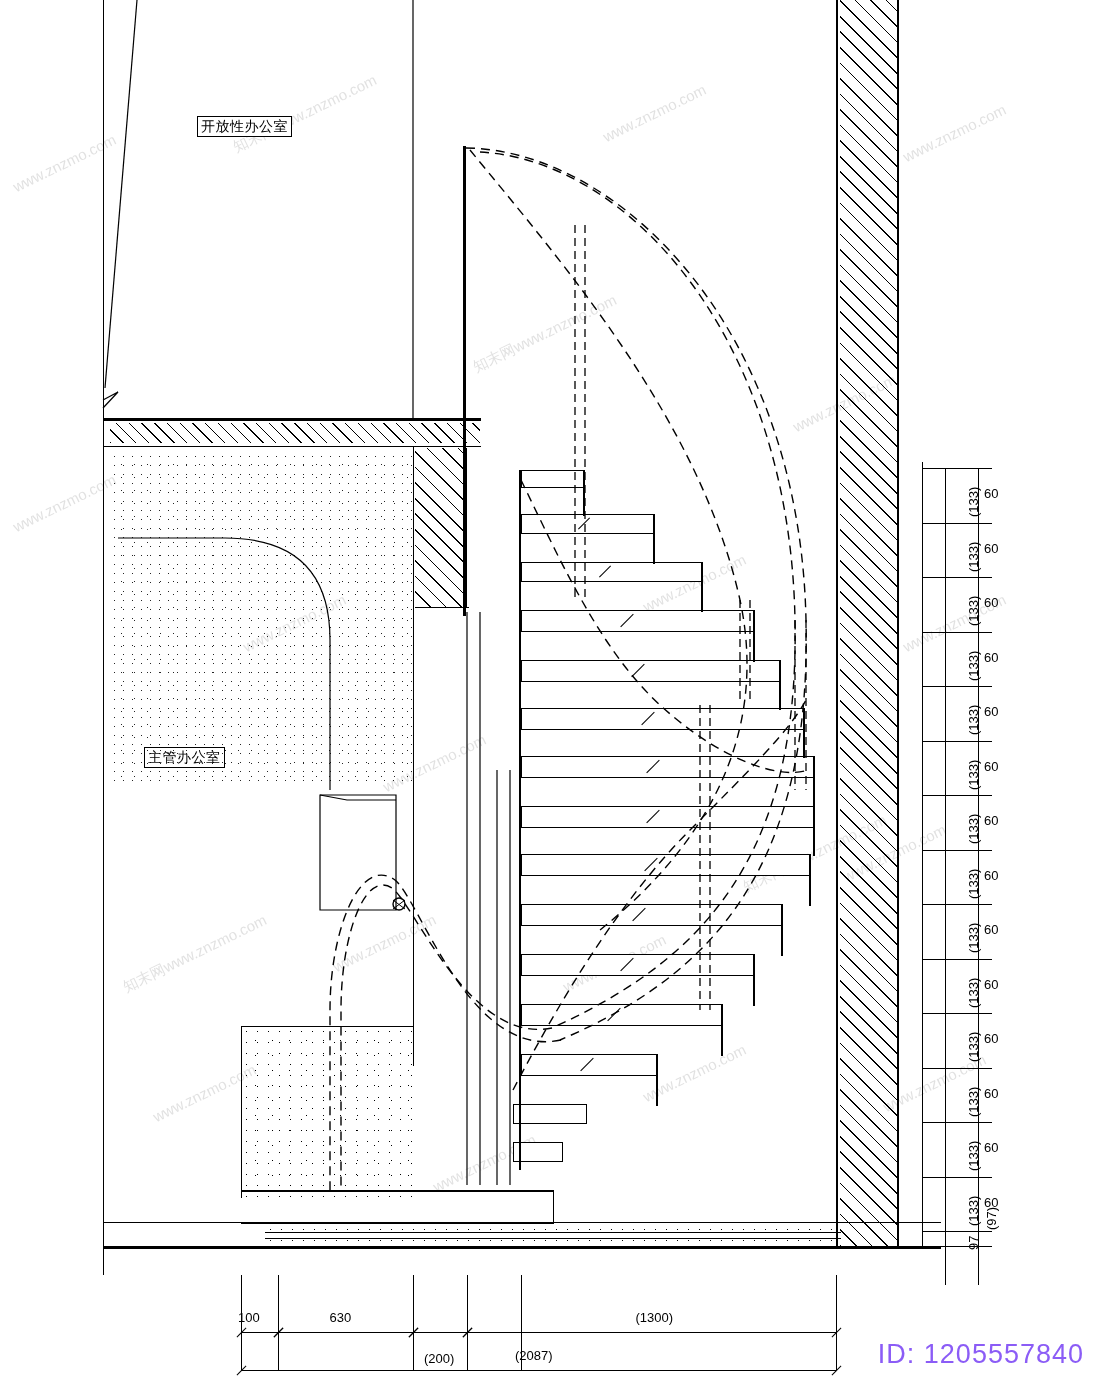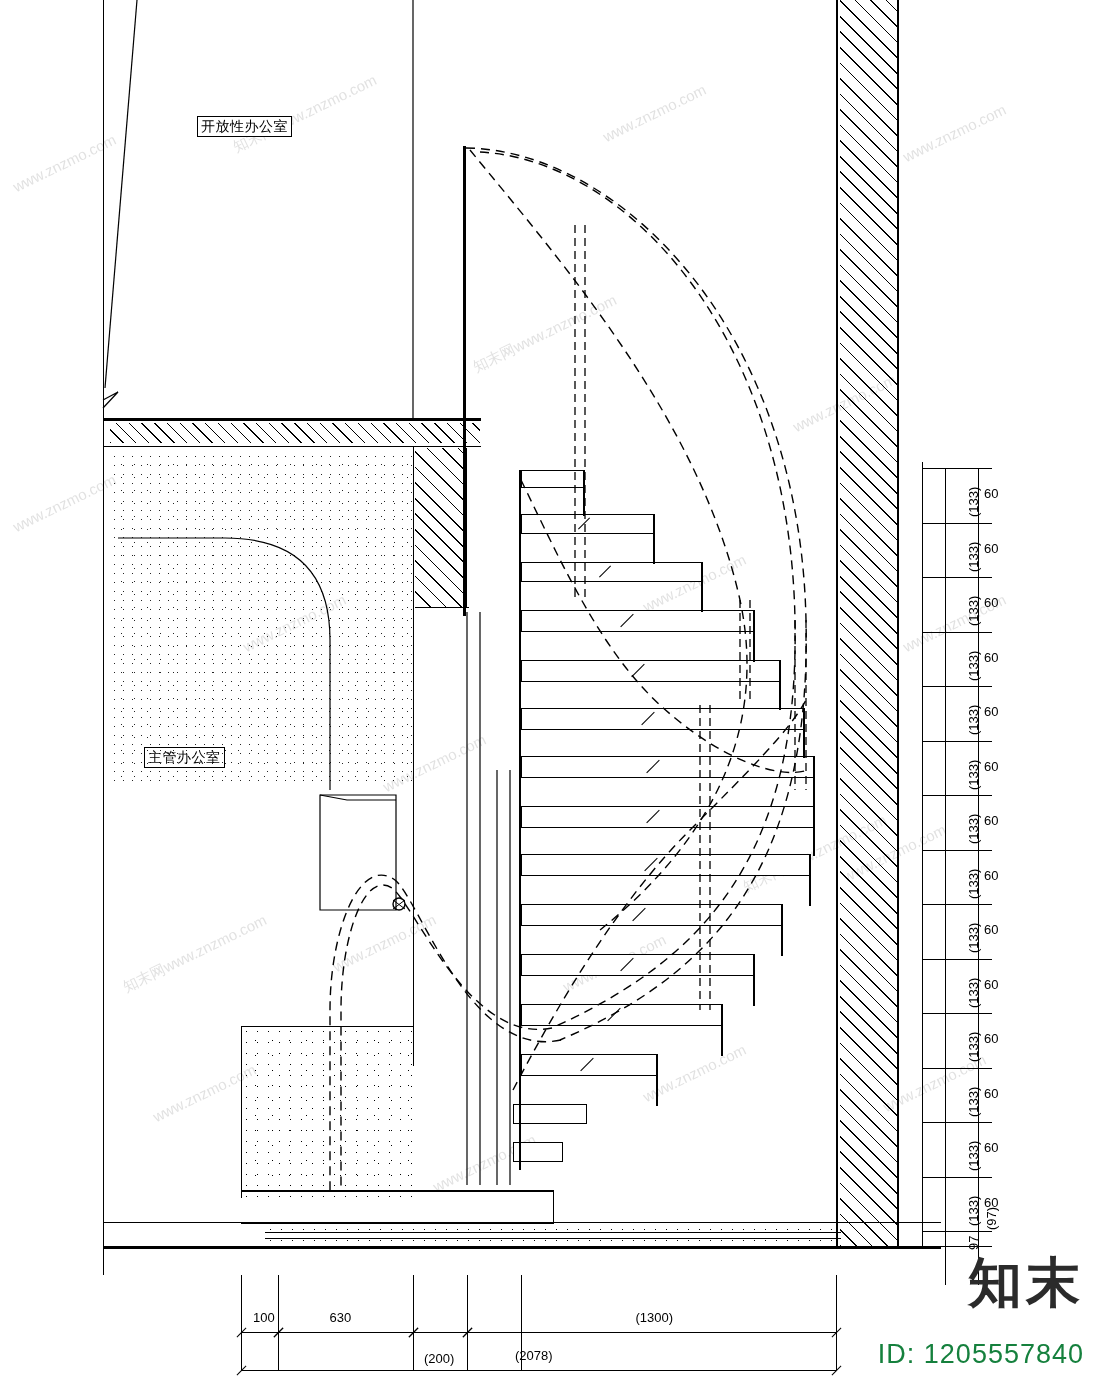--- a/index.html
+++ b/index.html
@@ -37,21 +37,21 @@
 
   
   .tread{position:absolute;border:1.6px solid #000;background:#fff;}
 
   
   .wm{position:absolute;color:rgba(120,120,120,0.22);font-size:15px;
       white-space:nowrap;transform:rotate(-26deg);transform-origin:left top;
       font-family:"Liberation Sans",sans-serif;}
   .logo{position:absolute;right:22px;bottom:78px;font-size:54px;font-weight:bold;
         color:#2b2b2b;letter-spacing:4px;font-family:"Liberation Sans",sans-serif;}
-  .logoid{position:absolute;right:22px;bottom:28px;font-size:27px;color:#15803d;
+  .logoid{position:absolute;right:22px;bottom:28px;font-size:27px;color:#8b5cf6;
         font-family:"Liberation Sans",sans-serif;letter-spacing:1px;}
   .slash{position:absolute;width:12px;height:1px;background:#000;
          transform:rotate(-45deg);transform-origin:center;}
 </style>
 </head>
 <body>
 
 <div class="stage">
 
   <div id="wmlayer">
@@ -259,33 +259,32 @@
     </div>
 
   <div id="botdims">
       <div class="ln v1" style="left: 241px; top: 1275px; height: 95px;"></div>
       <div class="ln v1" style="left: 278px; top: 1275px; height: 95px;"></div>
       <div class="ln v1" style="left: 413px; top: 1275px; height: 95px;"></div>
       <div class="ln v1" style="left: 467px; top: 1275px; height: 95px;"></div>
       <div class="ln v1" style="left: 521px; top: 1275px; height: 95px;"></div>
       <div class="ln v1" style="left: 836px; top: 1275px; height: 95px;"></div>
       <div class="ln h1" style="left: 241px; top: 1332px; width: 595px;"></div>
-      <div class="dimtext" style="left: 253px; top: 1310px;">100</div>
+      <div class="dimtext" style="left: 238px; top: 1310px;">100</div>
       <div class="slash" style="left: 235px; top: 1332px; width: 13px;"></div>
       <div class="slash" style="left: 272px; top: 1332px; width: 13px;"></div>
       <div class="dimtext" style="left: 329.5px; top: 1310px;">630</div>
       <div class="slash" style="left: 272px; top: 1332px; width: 13px;"></div>
       <div class="slash" style="left: 407px; top: 1332px; width: 13px;"></div>
       <div class="dimtext" style="left: 424px; top: 1351px;">(200)</div>
       <div class="slash" style="left: 407px; top: 1332px; width: 13px;"></div>
       <div class="slash" style="left: 461px; top: 1332px; width: 13px;"></div>
       <div class="dimtext" style="left: 635.5px; top: 1310px; text-align: right;">(1300)</div>
       <div class="slash" style="left: 461px; top: 1332px; width: 13px;"></div>
       <div class="slash" style="left: 830px; top: 1332px; width: 13px;"></div>
       <div class="ln h1" style="left: 241px; top: 1370px; width: 595px;"></div>
       <div class="slash" style="left: 235px; top: 1370px; width: 13px;"></div>
       <div class="slash" style="left: 830px; top: 1370px; width: 13px;"></div>
-      <div class="dimtext" style="left: 515px; top: 1348px;">(2078)</div>
-    </div>
-
-  <div class="logo">知末</div>
+      <div class="dimtext" style="left: 515px; top: 1348px;">(2087)</div>
+    </div>
+
   <div class="logoid">ID: 1205557840</div>
 </div>
 
 </body></html>

